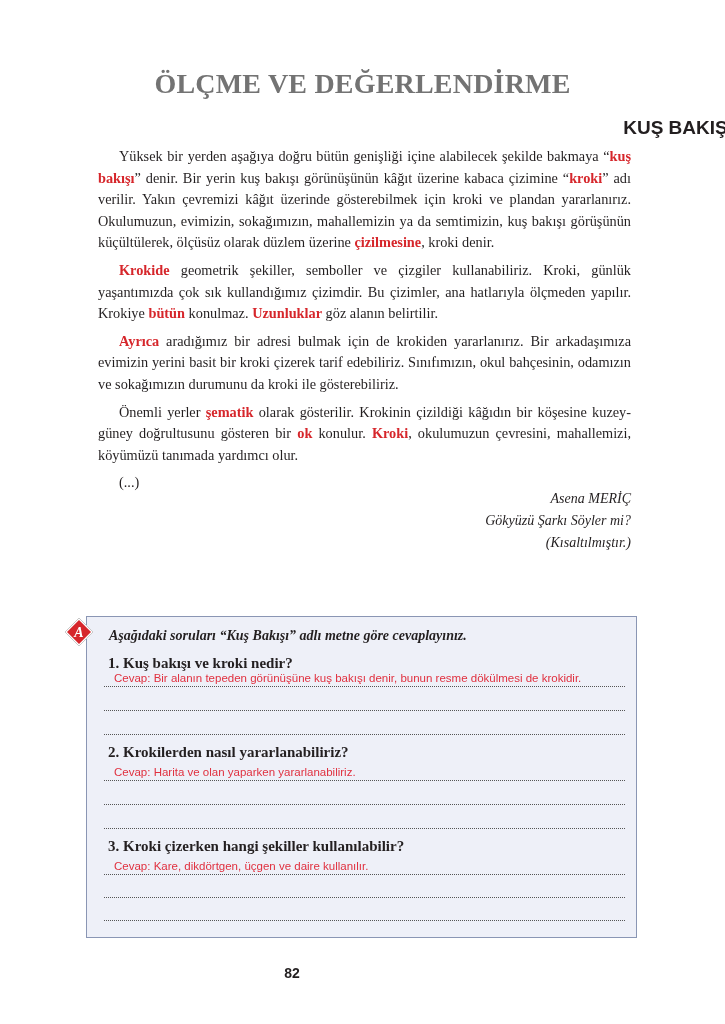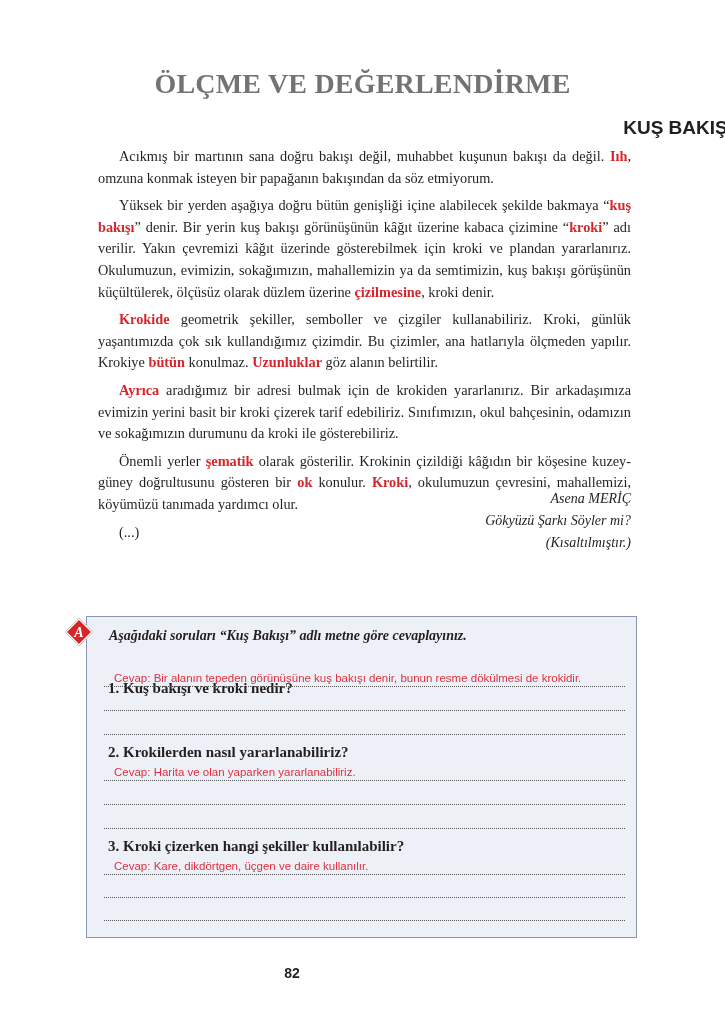--- a/index.html
+++ b/index.html
@@ -19,21 +19,20 @@
   .dots { position:absolute; left:104px; width:521px; height:0; border-bottom:1.3px dotted #555; }
   .pagenum { position:absolute; top:965px; left:0; width:584px; text-align:center; font-family:"Liberation Sans", sans-serif; font-weight:bold; font-size:14px; }
 </style>
 </head>
 <body>
 
 <div class="title">ÖLÇME VE DEĞERLENDİRME</div>
 <div class="subtitle">KUŞ BAKIŞI</div>
 
 <div class="text">
-  <p><span>Acıkmış bir martının sana doğru bakışı değil, muhabbet kuşunun bakışı da değil. </span><span class="hl">Iıh</span><span>, omzuna konmak isteyen bir papağanın bakışından da söz etmiyorum.</span></p>
   <p><span>Yüksek bir yerden aşağıya doğru bütün genişliği içine alabilecek şekilde bakmaya “</span><span class="hl">kuş bakışı</span><span>” denir. Bir yerin kuş bakışı görünüşünün kâğıt üzerine kabaca çizimine “</span><span class="hl">kroki</span><span>” adı verilir. Yakın çevremizi kâğıt üzerinde gösterebilmek için kroki ve plandan yararlanırız. Okulumuzun, evimizin, sokağımızın, mahallemizin ya da semtimizin, kuş bakışı görüşünün küçültülerek, ölçüsüz olarak düzlem üzerine </span><span class="hl">çizilmesine</span><span>, kroki denir.</span></p>
   <p><span class="hl">Krokide</span><span> geometrik şekiller, semboller ve çizgiler kullanabiliriz. Kroki, günlük yaşantımızda çok sık kullandığımız çizimdir. Bu çizimler, ana hatlarıyla ölçmeden yapılır. Krokiye </span><span class="hl">bütün</span><span> konulmaz. </span><span class="hl">Uzunluklar</span><span> göz alanın belirtilir.</span></p>
   <p><span class="hl">Ayrıca</span><span> aradığımız bir adresi bulmak için de krokiden yararlanırız. Bir arkadaşımıza evimizin yerini basit bir kroki çizerek tarif edebiliriz. Sınıfımızın, okul bahçesinin, odamızın ve sokağımızın durumunu da kroki ile gösterebiliriz.</span></p>
   <p><span>Önemli yerler </span><span class="hl">şematik</span><span> olarak gösterilir. Krokinin çizildiği kâğıdın bir köşesine kuzey-güney doğrultusunu gösteren bir </span><span class="hl">ok</span><span> konulur. </span><span class="hl">Kroki</span><span>, okulumuzun çevresini, mahallemizi, köyümüzü tanımada yardımcı olur.</span></p>
   <p class="ell">(...)</p>
 </div>
 
 <div class="src">
   <div>Asena MERİÇ</div>
   <div>Gökyüzü Şarkı Söyler mi?</div>
@@ -41,21 +40,21 @@
 </div>
 
 <div class="box"></div>
 <svg class="badge" viewBox="0 0 30 30">
   <polygon points="15,1 29,15 15,29 1,15" fill="#ffffff" stroke="#c8c8c8" stroke-width="1"></polygon>
   <polygon points="15,3 27,15 15,27 3,15" fill="#d6262b"></polygon>
   <text x="15" y="20" text-anchor="middle" font-family="Liberation Serif, serif" font-style="italic" font-weight="bold" font-size="14" fill="#ffffff">A</text>
 </svg>
 <div class="instr">Aşağıdaki soruları “Kuş Bakışı” adlı metne göre cevaplayınız.</div>
 
-<div class="q" style="top:680px">1. Kuş bakışı ve kroki nedir?</div>
+<div class="q" style="top:655px">1. Kuş bakışı ve kroki nedir?</div>
 <div class="ans" style="top:672px">Cevap: Bir alanın tepeden görünüşüne kuş bakışı denir, bunun resme dökülmesi de krokidir.</div>
 <div class="dots" style="top:686px"></div>
 <div class="dots" style="top:710px"></div>
 <div class="dots" style="top:734px"></div>
 
 <div class="q" style="top:744px">2. Krokilerden nasıl yararlanabiliriz?</div>
 <div class="ans" style="top:766px">Cevap: Harita ve olan yaparken yararlanabiliriz.</div>
 <div class="dots" style="top:780px"></div>
 <div class="dots" style="top:804px"></div>
 <div class="dots" style="top:828px"></div>

